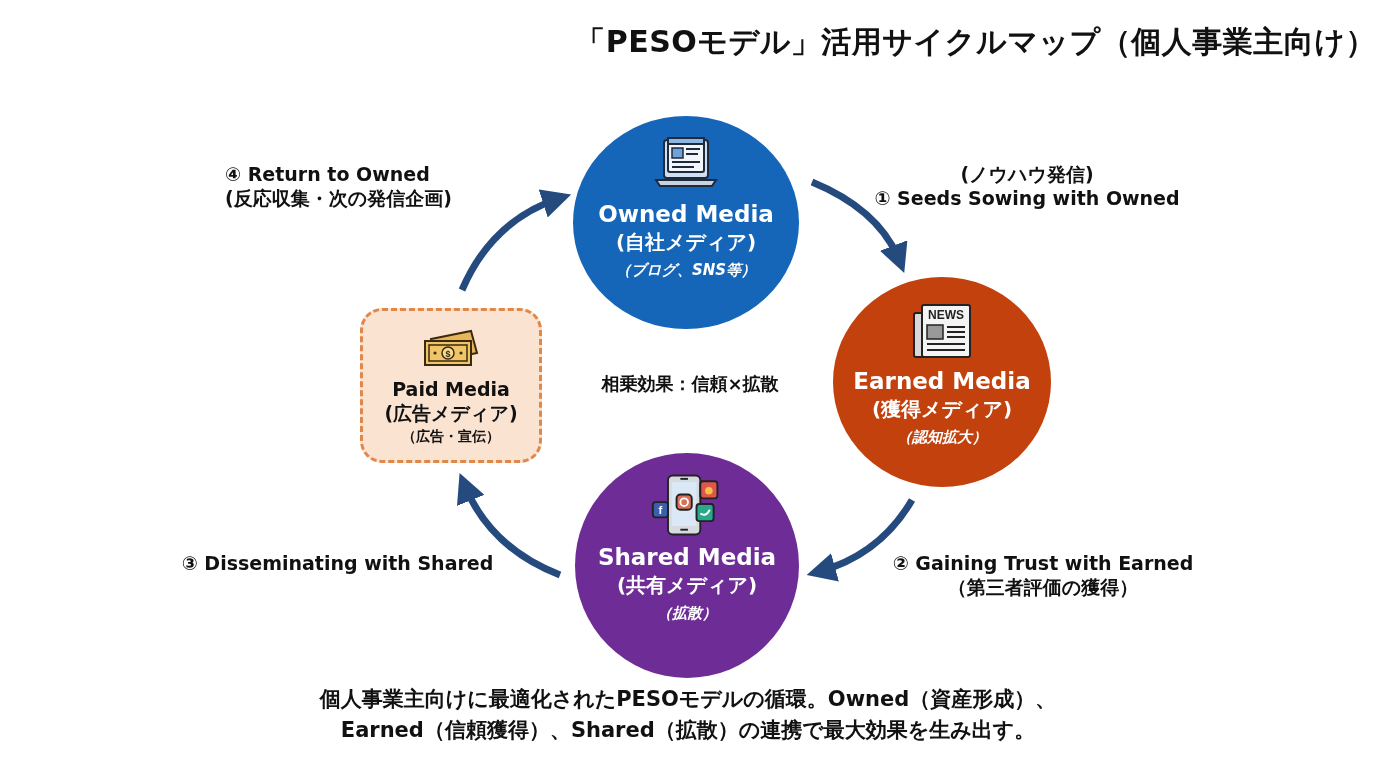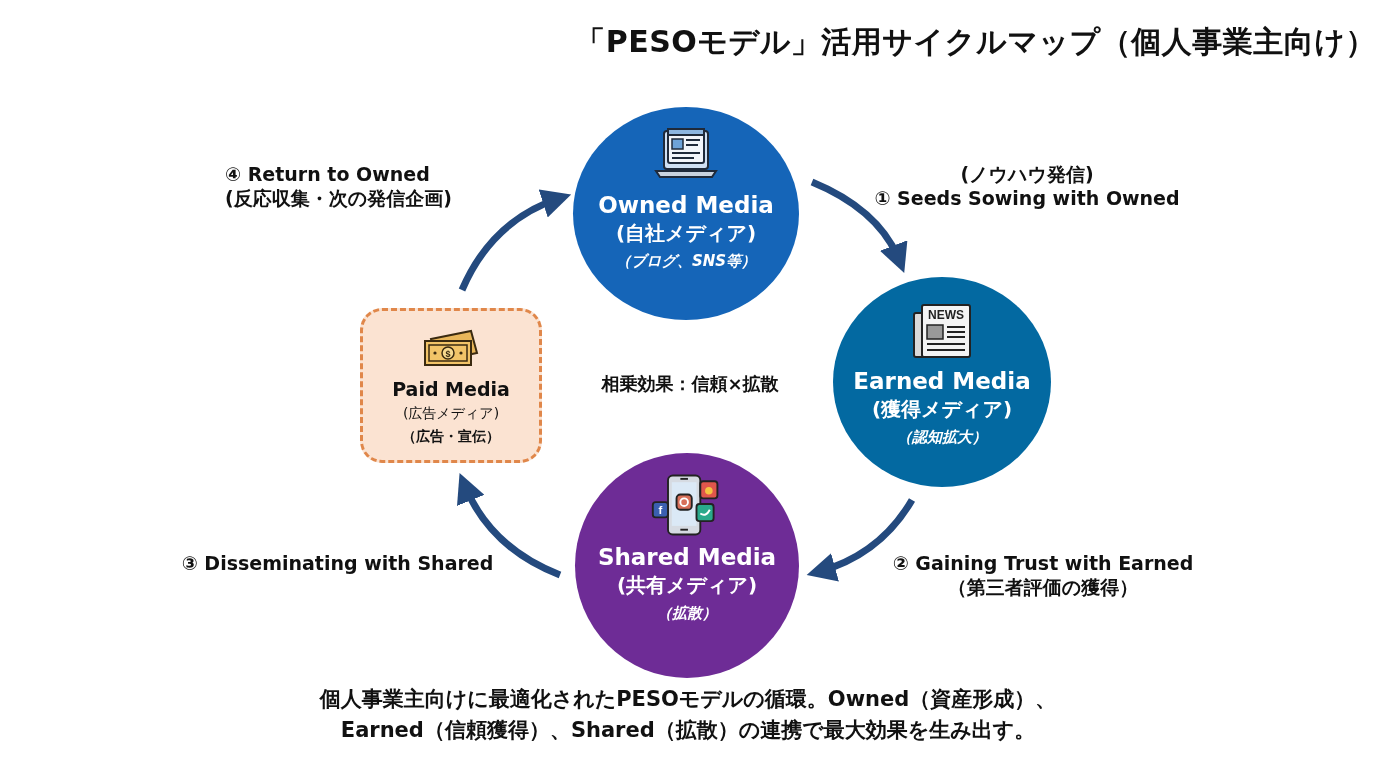--- a/index.html
+++ b/index.html
@@ -13,31 +13,31 @@
     }
     .node {
       position:absolute; border-radius:50%; color:#fff; text-align:center;
       display:flex; flex-direction:column; align-items:center; justify-content:flex-start;
       box-sizing:border-box;
     }
     .node .icon { margin-top:20px; width:64px; height:58px; }
     .node .name { font-size:23px; font-weight:bold; margin-top:6px; line-height:28px; }
     .node .jp { font-size:20px; font-weight:bold; line-height:28px; }
     .node .sub { font-size:15px; font-weight:bold; line-height:24px; margin-top:2px;font-style:italic; }
-    #owned { left:573px; top:107px; width:226px; height:213px; background:#1565b8; }
-    #earned { left:833px; top:277px; width:218px; height:210px; background:#0369a1; }
+    #owned { left:573px; top:116px; width:226px; height:213px; background:#1565b8; }
+    #earned { left:833px; top:277px; width:218px; height:210px; background:#c2410c; }
     #shared { left:575px; top:453px; width:224px; height:225px; background:#6e2c96; }
     #paid {
       position:absolute; left:360px; top:308px; width:182px; height:155px;
       background:#fbe3d2; border:3px dashed #e0874a; border-radius:22px; box-sizing:border-box;
       text-align:center; color:#111;
     }
     #paid .icon { margin-top:18px; width:60px; height:40px; }
     #paid .name { font-size:19px; font-weight:bold; line-height:24px; margin-top:4px; }
-    #paid .jp { font-size:14px; font-weight:normal; line-height:24px; }
+    #paid .jp { font-size:19px; font-weight:bold; line-height:24px; }
     #paid .sub { font-size:14px; font-weight:bold; line-height:22px; }
     .step {
       position:absolute; text-align:center; font-weight:bold; font-size:19px; line-height:24px;
     }
     #step1 { left:852px; top:162px; width:350px; }
     #step2 { left:868px; top:551px; width:350px; }
     #step3 { left:165px; top:551px; width:345px; }
     #step4 { left:205px; top:162px; width:320px; text-align:left; padding-left:20px; }
     .center-label {
       position:absolute; left:560px; top:372px; width:260px; text-align:center;

